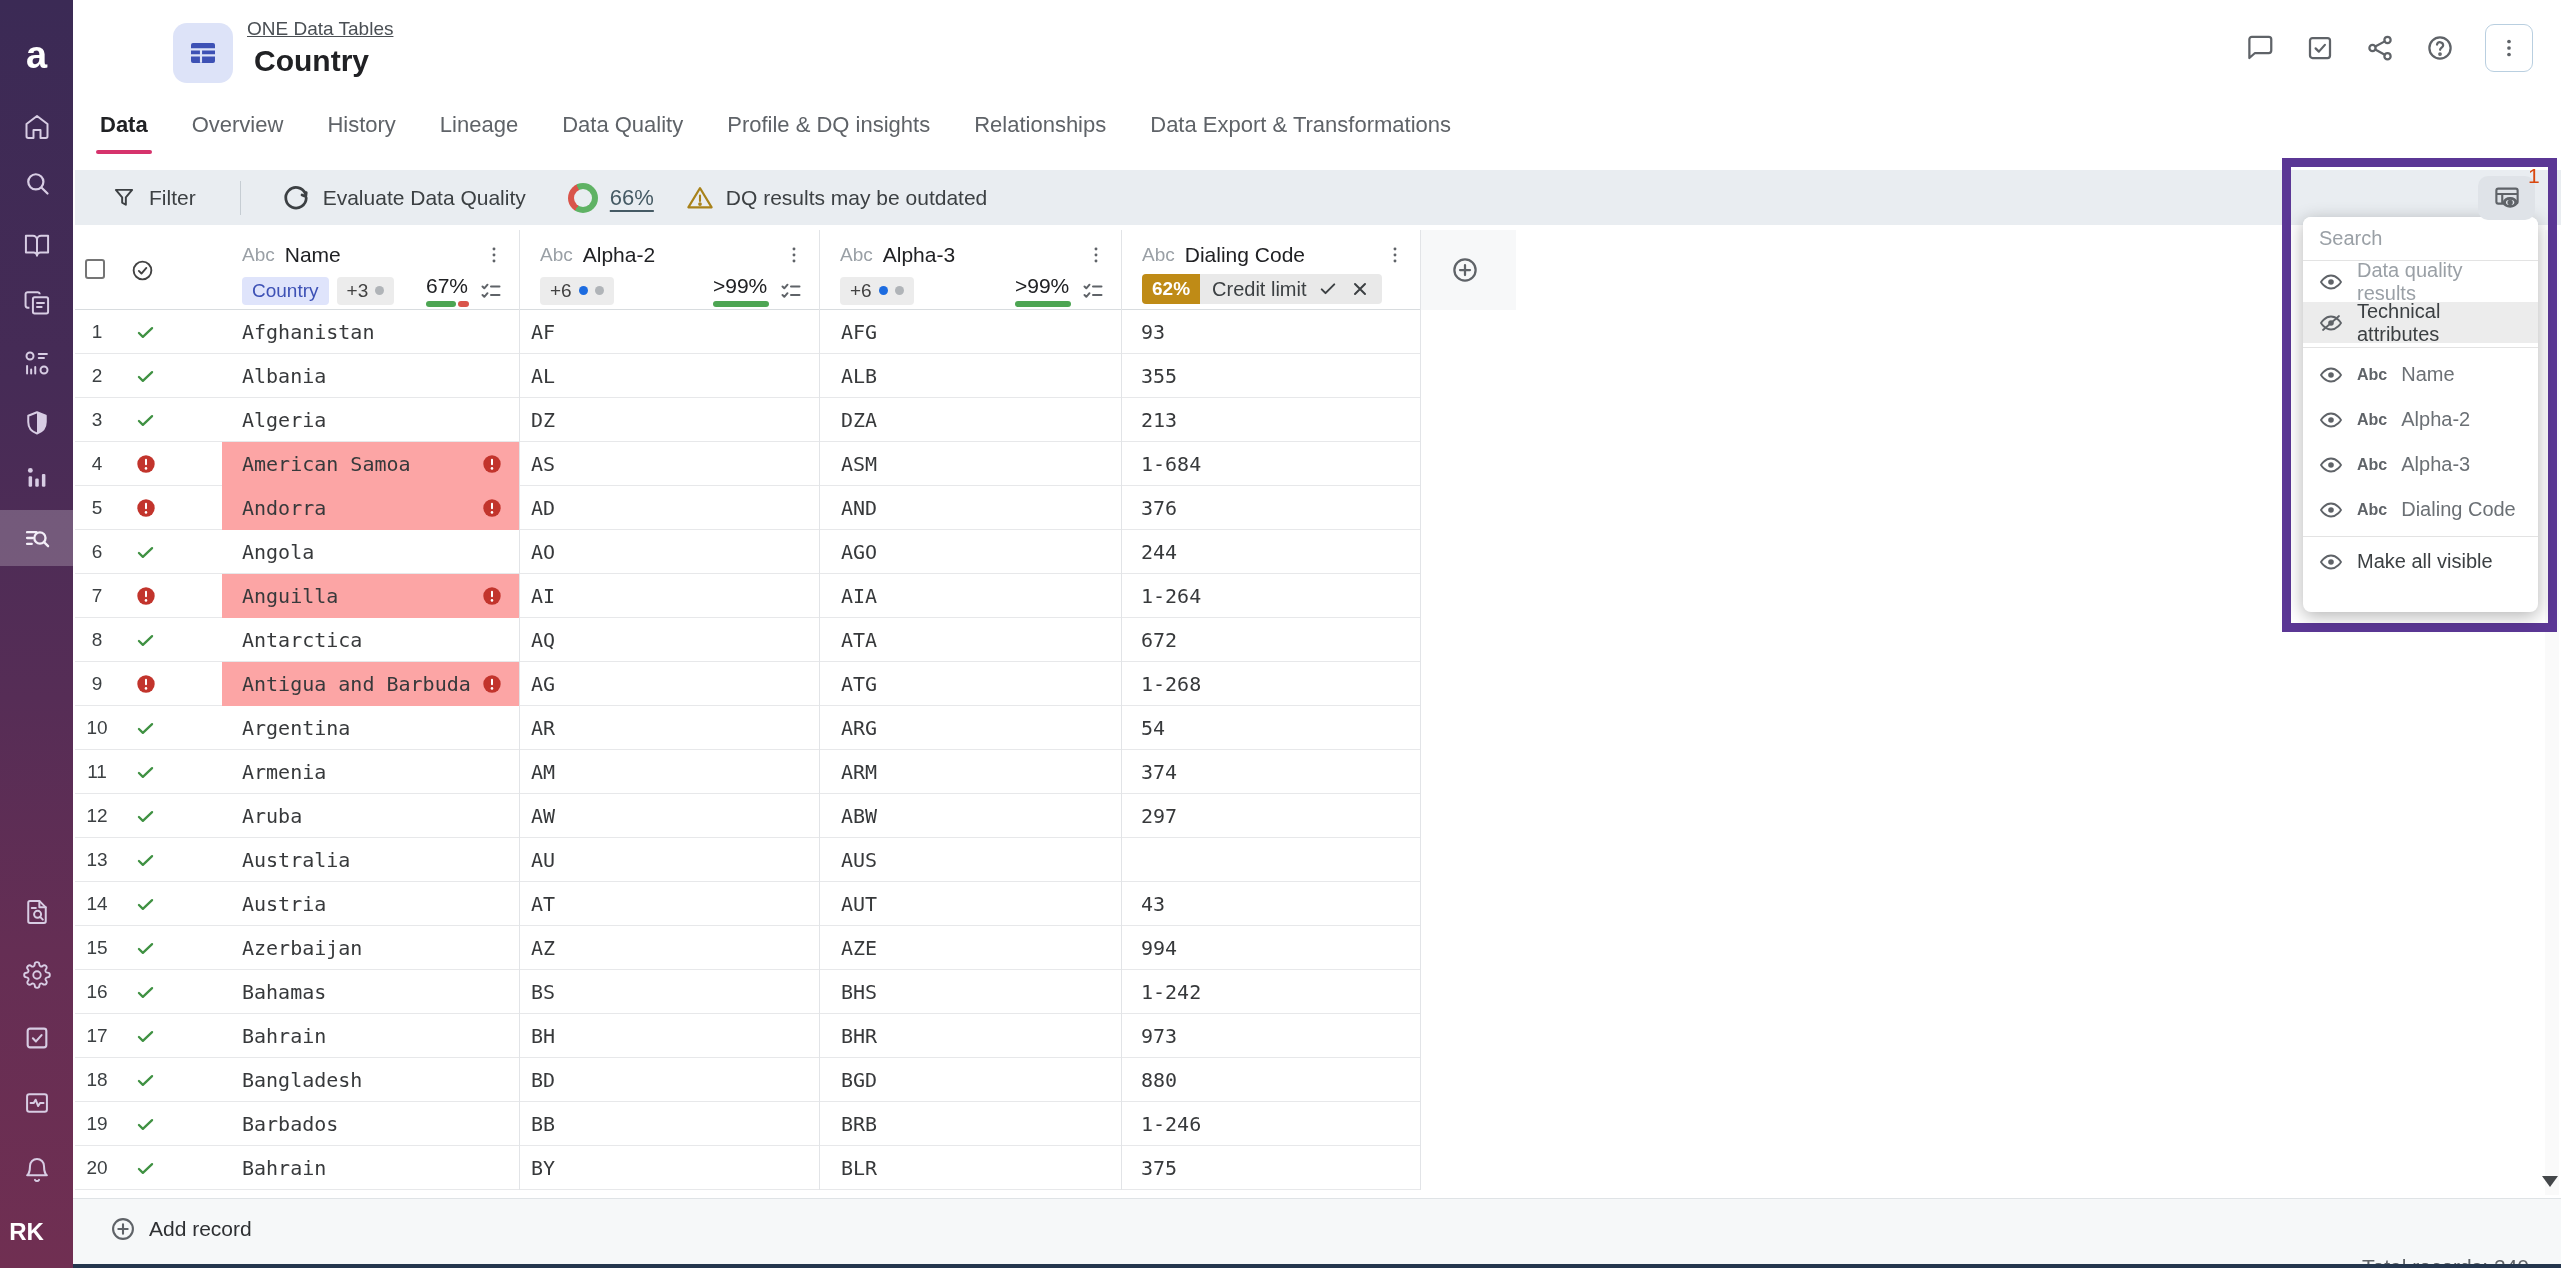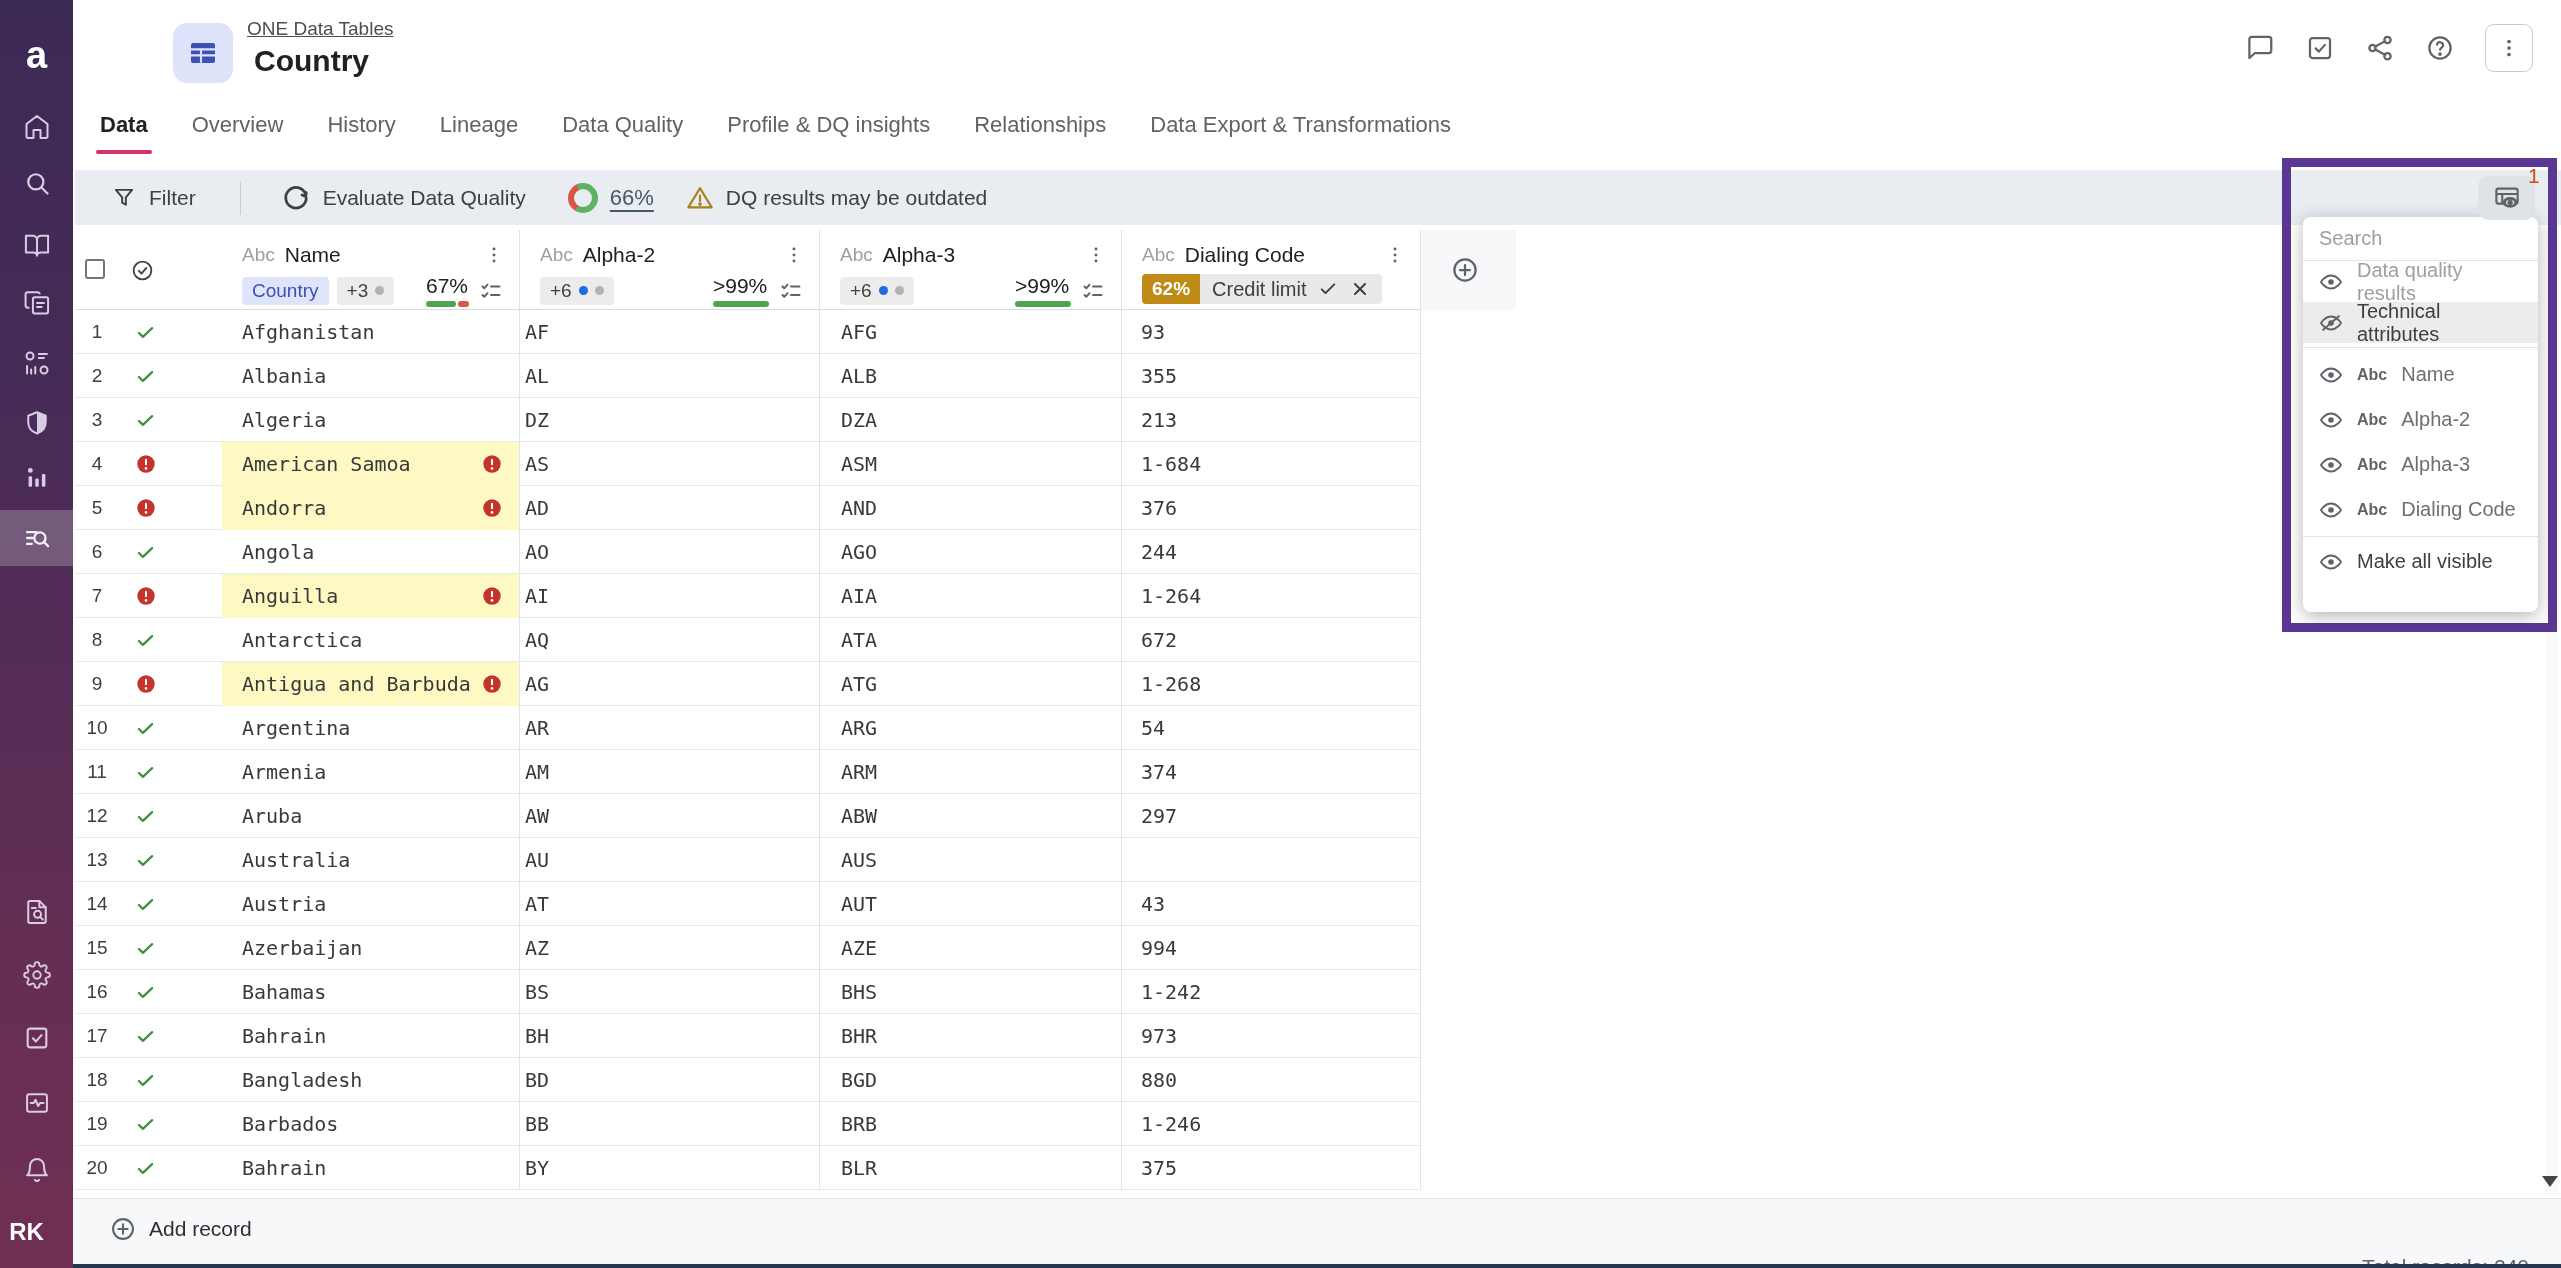--- a/index.html
+++ b/index.html
@@ -75,27 +75,27 @@
   .chip-rule { background:#e9e9e9; color:#3c4043; border-radius:0 4px 4px 0; height:30px; display:flex; align-items:center; gap:12px; padding:0 12px; font-size:20px; }
   .chip-rule .r-ic { color:#3c4043; cursor:pointer; }
   .addcol-cell { position:absolute; left:1420px; top:230px; width:96px; height:80px; background:#f7f8f9; display:flex; align-items:center; justify-content:flex-start; padding-left:30px; }
   .addcol-btn { color:#5f6368; cursor:pointer; }
 
   .grid-row { position:relative; height:44px; border-bottom:1px solid #e7e8ea; background:#fff; }
   .c-num { position:absolute; left:0; width:44px; top:0; height:44px; display:flex; align-items:center; justify-content:center; color:#3c4043; font-size:19px; }
   .c-status { position:absolute; left:60px; top:0; height:44px; display:flex; align-items:center; }
   .cell { position:absolute; top:0; height:44px; display:flex; align-items:center; font-family:"DejaVu Sans Mono", monospace; font-size:20px; color:#37393b; cursor:cell; }
   .c-name { left:147px; width:297px; padding-left:20px; }
-  .c-a2 { left:444px; width:300px; padding-left:6px; }
+  .c-a2 { left:444px; width:300px; padding-left:12px; }
   .c-a3 { left:744px; width:302px; padding-left:22px; }
   .c-dial { left:1046px; width:299px; padding-left:20px; }
   .err-cell-icon { position:absolute; right:16px; display:none; }
   .grid-row .icon-err { display:none; }
   .grid-row.error .icon-err { display:block; }
-  .grid-row.error .c-name { background:#fef9c3; }
+  .grid-row.error .c-name { background:#fca5a5; }
   .grid-row.error .err-cell-icon { display:block; }
 
   
   .footer { position:absolute; left:73px; top:1198px; width:2488px; height:66px; background:#f6f8f9; border-top:1px solid #dfe3e6; z-index:6; }
   .add-record { position:absolute; left:36px; top:16px; display:flex; align-items:center; gap:12px; font-size:21px; color:#2e3033; cursor:pointer; }
   .total-records { position:absolute; right:32px; top:20px; font-size:21px; color:#5f6368;margin-top:36px; }
   .bottom-strip { position:absolute; left:73px; top:1264px; width:2488px; height:4px; background:#24364e; z-index:7; }
 
   
   .scroll-track { position:absolute; right:2px; top:230px; width:14px; height:965px; background:#fafafa; z-index:4; }

